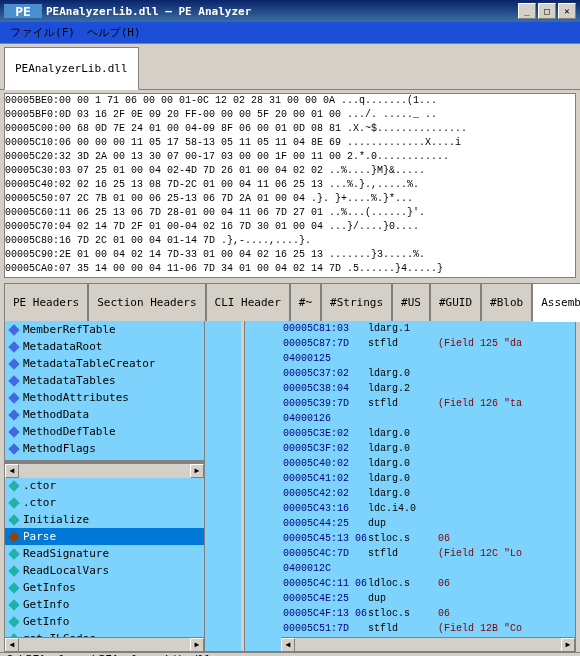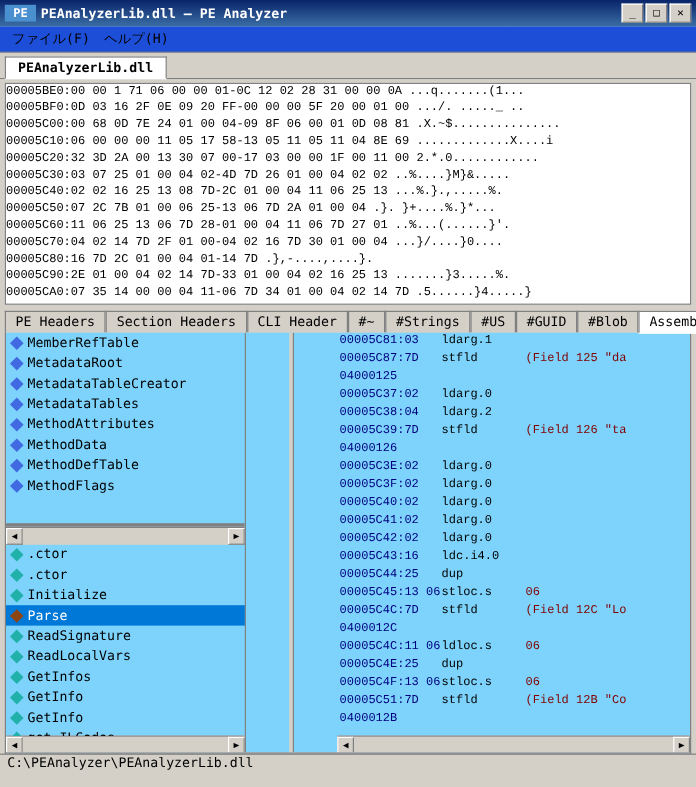--- a/index.html
+++ b/index.html
@@ -22,27 +22,27 @@
       user-select: none;
     }
     .title-bar-text {
       font-size: 11px;
       font-weight: bold;
       display: flex;
       align-items: center;
       gap: 4px;
     }
     .title-bar-icon {
-      width: 26px;
+      width: 38px;
       height: 14px;
       background: #4a8fce;
       display: flex;
       align-items: center;
       justify-content: center;
-      font-size: 10px;
+      font-size: 13px;
       color: white;
     }
     .title-bar-controls {
       display: flex;
       gap: 2px;
     }
     .title-btn {
       width: 18px;
       height: 16px;
       background: #d4d0c8;
@@ -73,28 +73,27 @@
     }
 
     .tab-bar-top {
       background: #d4d0c8;
       display: flex;
       align-items: flex-end;
       padding: 3px 4px 0 4px;
       border-bottom: 1px solid #808080;
     }
     .tab-top {
-      padding: 2px 10px;
+      padding: 14px 10px;
       border: 1px solid #808080;
       border-bottom: none;
       background: #d4d0c8;
       font-size: 11px;
       cursor: pointer;
       position: relative;
-      font-weight: bold;
     }
     .tab-top.active {
       background: #ffffff;
       border-bottom: 1px solid #ffffff;
       margin-bottom: -1px;
       z-index: 1;
     }
 
     .main-window {
       background: #d4d0c8;
@@ -118,21 +117,21 @@
       line-height: 14px;
       padding: 0 0;
     }
 
     .tab-section {
       display: flex;
       padding: 2px 4px 0 4px;
       gap: 0;
     }
     .tab-item {
-      padding: 2px 8px;
+      padding: 12px 8px;
       border: 1px solid #808080;
       border-bottom: none;
       background: #d4d0c8;
       font-size: 11px;
       cursor: pointer;
       white-space: nowrap;
     }
     .tab-item.active {
       background: #ffffff;
       border-bottom: 1px solid #ffffff;

